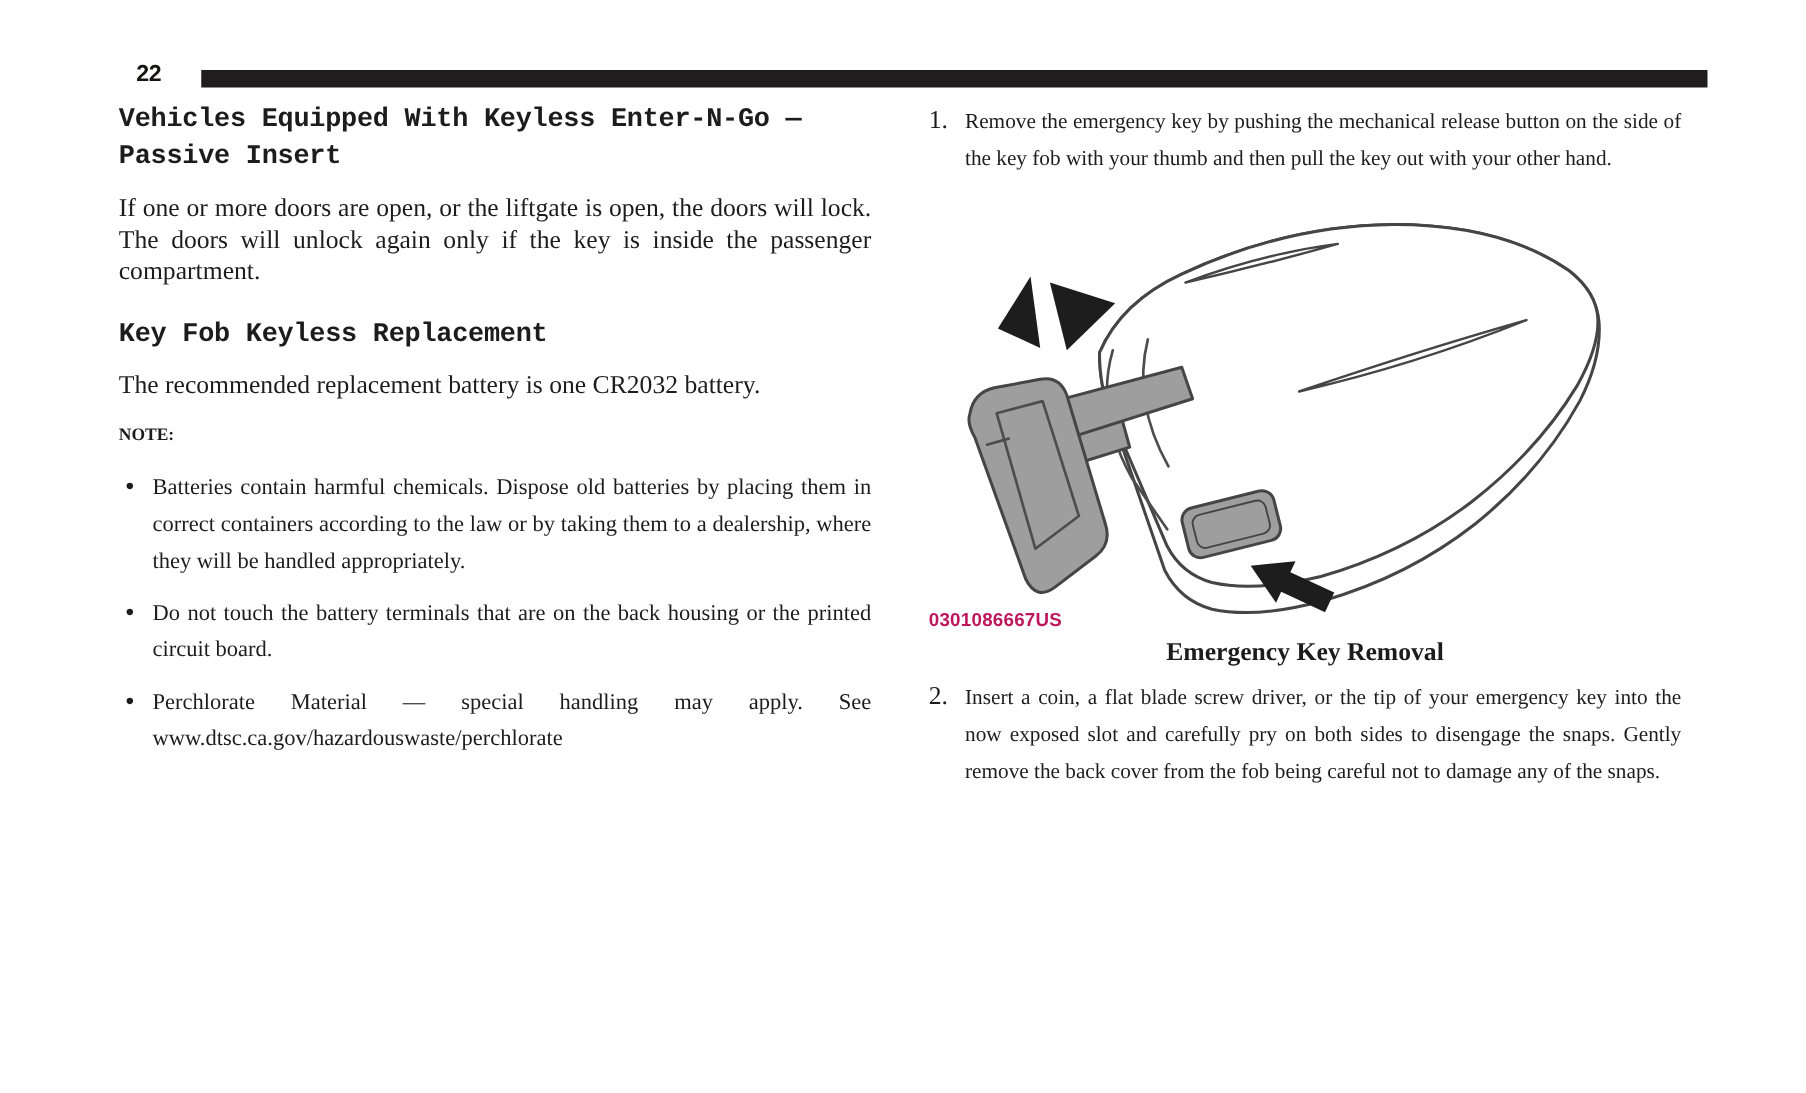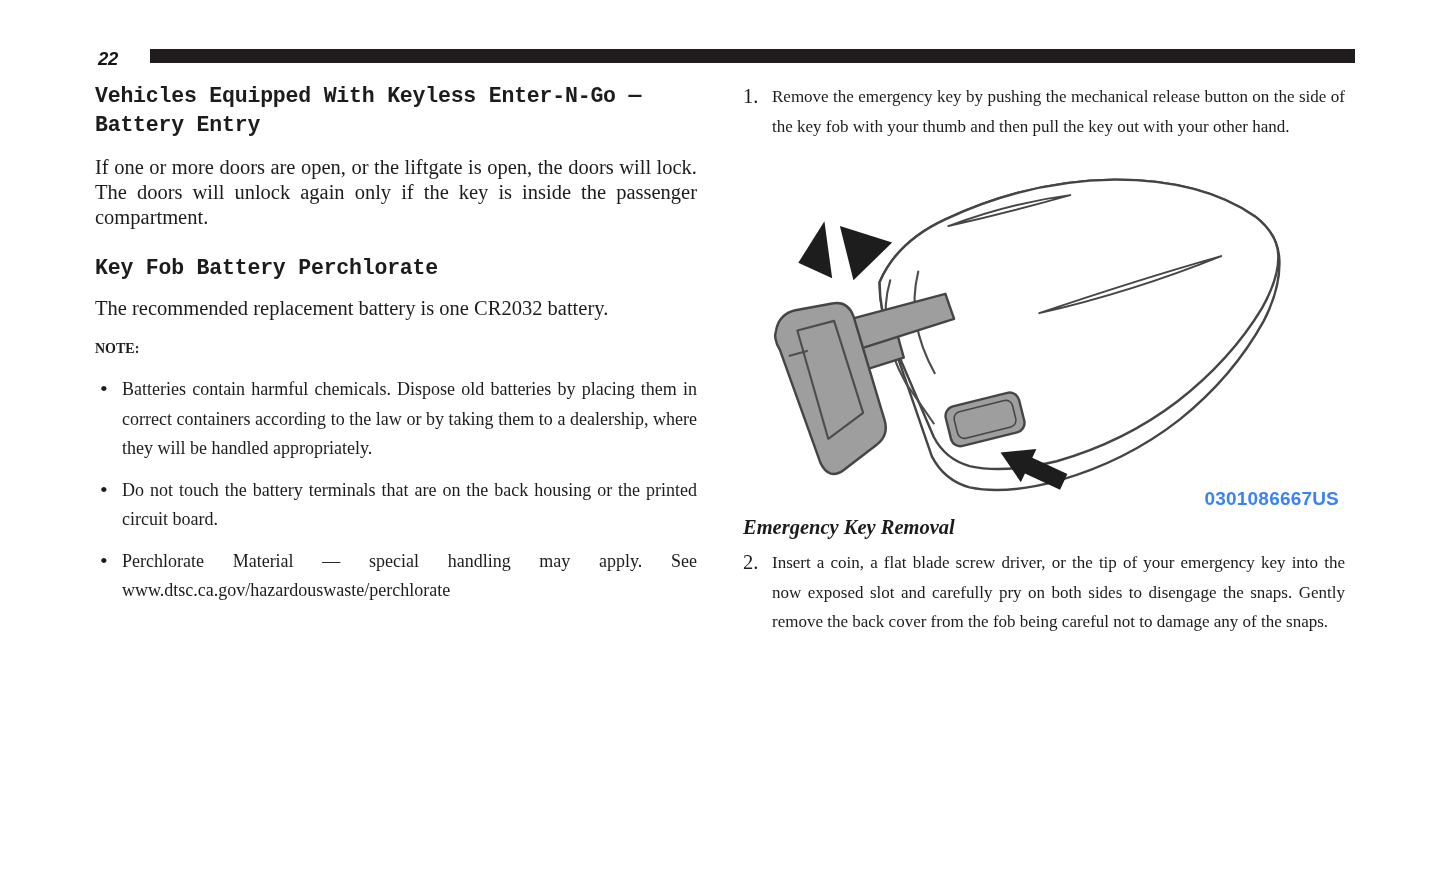--- a/index.html
+++ b/index.html
@@ -6,26 +6,25 @@
   html,body { background:#ffffff; }
   body {
     width:1445px; height:874px; position:relative; overflow:hidden;
     font-family:"Liberation Serif","DejaVu Serif",serif;
     color:#1c1c1c;
   }
   .page { position:absolute; inset:0; background:#fff; }
 
   
   .header {
-    position:absolute; left:98px; top:48px; width:1257px;
-    display:flex; align-items:flex-start;
+    position:absolute; left:109px; top:48px; width:1257px;
+    display:flex; align-items:flex-end;
     font-family:"Liberation Sans","DejaVu Sans",sans-serif;
     font-weight:bold; font-size:18.5px; letter-spacing:-0.3px; color:#181414;
     white-space:nowrap;
-    font-style:italic;
   }
   .header .pnum { margin-right:17px; }
   .header .bar { flex:1; height:14px; background:#211c1d; margin-left:15px; margin-top:1px; }
 
   
   .col { position:absolute; top:82px; width:602px; }
   .col-left  { left:95px; }
   .col-right { left:743px; }
 
   h2.sec {
@@ -50,28 +49,27 @@
 
   .step { display:flex; margin:0; }
   .step .num { width:29px; flex:none; font-size:20.5px; line-height:29.5px; }
   .step .txt { flex:1; font-size:17px; line-height:29.5px; text-align:justify; }
   .step.step-2 { margin-top:9px; }
 
   
   .figure { margin-top:25px; }
   .fig-art { display:block; margin-left:4px; }
   .fig-code {
-    text-align:right; margin:-12px 6px 0 0;
+    text-align:left; margin:-12px 6px 0 0;
     font-family:"Liberation Sans","DejaVu Sans",sans-serif;
-    font-weight:bold; font-size:19px; color:#3b82f6; letter-spacing:0.2px;
+    font-weight:bold; font-size:15px; color:#be185d; letter-spacing:0.2px;
   }
   .fig-caption {
-    text-align:left; font-weight:bold; font-size:20.5px;
+    text-align:center; font-weight:bold; font-size:20.5px;
     margin:6px 0 9px 0;
-    font-style:italic;
   }
 
   
   .white-ink { fill:#ffffff; stroke:#454545; stroke-width:2.5; stroke-linejoin:round; stroke-linecap:round; }
   .gray-part { fill:#9e9e9e; stroke:#454545; stroke-width:2.5; stroke-linejoin:round; stroke-linecap:round; }
   .thin-line { fill:none; stroke:#4d4d4d; stroke-width:2.2; stroke-linejoin:round; stroke-linecap:round; }
   .black-shape { fill:#1d1d1d; stroke:none; }
 </style>
 </head>
 <body>
@@ -79,25 +77,25 @@
 <div class="page">
 
   <div class="header">
     <span class="pnum">22</span>
     <span class="bar"></span>
   </div>
 
   <div class="col col-left">
     <h2 class="sec">
       <span>Vehicles Equipped With Keyless Enter-N-Go —</span>
-      <span>Battery Entry</span>
+      <span>Passive Insert</span>
     </h2>
     <p class="body">If one or more doors are open, or the liftgate is open, the doors will lock. The doors will unlock again only if the key is inside the passenger compartment.</p>
 
-    <h2 class="sec" style="margin-top:24px; margin-bottom:13px;">Key Fob Battery Perchlorate</h2>
+    <h2 class="sec" style="margin-top:24px; margin-bottom:13px;">Key Fob Keyless Replacement</h2>
     <p class="body">The recommended replacement battery is one CR2032 battery.</p>
 
     <div class="note-label">NOTE:</div>
 
     <ul class="bullets">
       <li>Batteries contain harmful chemicals. Dispose old batteries by placing them in correct containers according to the law or by taking them to a dealership, where they will be handled appropriately.</li>
       <li>Do not touch the battery terminals that are on the back housing or the printed circuit board.</li>
       <li>Perchlorate Material — special handling may apply. See www.dtsc.ca.gov/hazardouswaste/perchlorate</li>
     </ul>
   </div>

